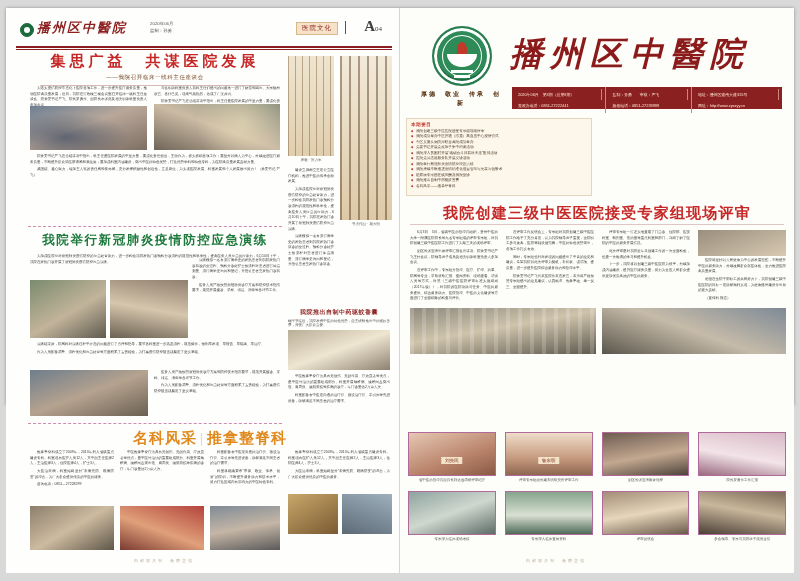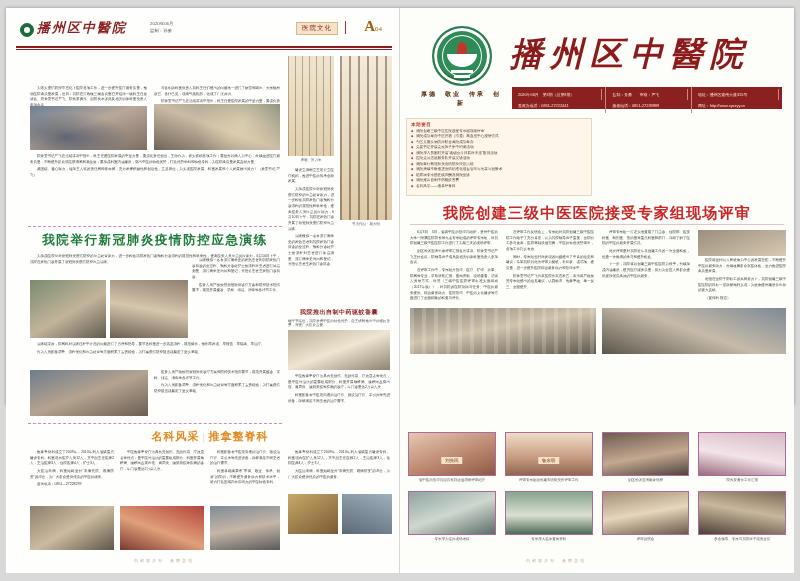--- a/index.html
+++ b/index.html
@@ -11,36 +11,36 @@
   .gutter{position:absolute;top:0;left:393px;width:2px;height:565px;background:linear-gradient(90deg,#e3e1dc,#cfccc4,#e8e6e1);}
 
   
   .lhead{position:absolute;top:12px;left:14px;right:10px;height:26px;}
   .lh-logo{position:absolute;left:0;top:3px;width:12px;height:12px;border-radius:50%;background:#1d6b3c;border:1.5px solid #1d6b3c;}
   .lh-logo:after{content:"";position:absolute;left:3px;top:3px;width:6px;height:6px;border-radius:50%;background:#fff;}
   .lh-name{position:absolute;left:17px;top:-1px;font-size:13px;color:#8b1f1f;font-family:"Liberation Serif","DejaVu Serif",serif;font-weight:bold;letter-spacing:2px;font-style:italic;}
   .lh-meta{position:absolute;left:130px;top:1px;font-size:4.4px;color:#555;line-height:1.5;}
   .lh-sect{position:absolute;right:52px;top:2px;font-size:6.5px;color:#8b1f1f;background:#f6e2c8;border:.5px solid #d8b98a;padding:1px 5px;letter-spacing:1px;}
   .lh-bar{position:absolute;right:44px;top:1px;width:1px;height:13px;background:#b03030;}
-  .lh-pg{position:absolute;right:8px;top:-2px;color:#a16207;font-size:15px;font-weight:bold;font-family:"Liberation Serif",serif;}
+  .lh-pg{position:absolute;right:8px;top:-2px;color:#404040;font-size:15px;font-weight:bold;font-family:"Liberation Serif",serif;}
   .lh-pg small{font-size:7px;font-weight:normal;}
   .lh-rule{position:absolute;top:38px;left:10px;right:8px;height:1.6px;background:#8b1f1f;}
   .lh-rule2{position:absolute;top:41px;left:10px;right:8px;height:.6px;background:#8b1f1f;}
 
   
   .hl1{position:absolute;top:44px;left:24px;width:250px;text-align:center;}
   .hl1 .t{font-size:15px;font-weight:bold;color:#c62828;letter-spacing:4px;font-family:"Liberation Serif","DejaVu Serif",serif;}
   .hl1 .s{font-size:5.5px;color:#7a4a2a;margin-top:3px;letter-spacing:.6px;}
   .hl1 .ln{margin:4px auto 0;width:92%;height:.5px;background:#d9b7b7;}
 
   .hl2{position:absolute;top:224px;left:24px;width:250px;text-align:center;}
   .hl2 .t{font-size:12.5px;font-weight:bold;color:#1d7a3c;letter-spacing:1.6px;font-family:"Liberation Serif","DejaVu Serif",serif;}
 
   .hl3{position:absolute;top:421px;left:118px;width:172px;text-align:center;}
-  .hl3 .t{font-size:11px;font-weight:bold;color:#e08a1e;letter-spacing:1px;font-family:"Liberation Serif",serif;}
+  .hl3 .t{font-size:15px;font-weight:bold;color:#e08a1e;letter-spacing:1px;font-family:"Liberation Serif",serif;}
   .hl3 .t em{font-style:normal;color:#d0d0d0;font-weight:normal;padding:0 3px;}
 
   .dashline{position:absolute;height:0;border-top:1px dashed #d08bb0;}
 
   
   .col{position:absolute;color:#3a3a3a;font-size:3.5px;line-height:1.62;text-align:justify;}
   .col p{margin:0 0 2px 0;text-indent:7px;}
   .cap{position:absolute;font-size:3.6px;color:#666;text-align:center;}
   .photo{position:absolute;background:#9aa;overflow:hidden;}
   .photo .g{position:absolute;inset:0;}
@@ -106,20 +106,25 @@
         <div>2020年06月</div>
         <div>监制：孙勇</div>
       </div>
       <div class="lh-sect">医院文化</div>
       <div class="lh-bar"></div>
       <div class="lh-pg"><span>A</span><small>04</small></div>
     </div>
     <div class="lh-rule"></div>
     <div class="lh-rule2"></div>
 
+    <div class="hl1">
+      <div class="t">集思广益　共谋医院发展</div>
+      <div class="s">——我院召开临床一线科主任座谈会</div>
+      <div class="ln"></div>
+    </div>
 
     <div class="col" style="left:24px;top:78px;width:117px;">
       <p>为落实疫情防控常态化下医院各项工作，进一步提升医疗服务质量，推动医院高质量发展，近日，我院在行政楼三楼会议室召开临床一线科主任座谈会。院党委书记严飞、院长罗勇作、副院长水张虎及相关职能科室负责人参加会议。</p>
       <p>会上，各临床科室主任分别围绕科室业务开展情况、存在的困难和问题、下步工作打算等方面作了交流发言，并就学科建设、人才培养、设备购置、绩效分配、院感防控等提出了意见和建议。</p>
     </div>
     <div class="col" style="left:148px;top:78px;width:126px;">
       <p>与会职能科室负责人就科主任们提出的问题逐一进行了解答和回应。大家畅所欲言、各抒己见，现场气氛热烈，达成了广泛共识。</p>
       <p>院党委书记严飞在总结讲话中指出，科主任是医院发展的中坚力量，要强化责任担当，主动作为，抓实抓细各项工作；要坚持以病人为中心，持续改进医疗服务质量，不断提升群众就医获得感和满意度；要加强科室内涵建设，突出中医药特色优势，打造优势学科和特色专科，为医院高质量发展贡献力量。</p>
     </div>
 

